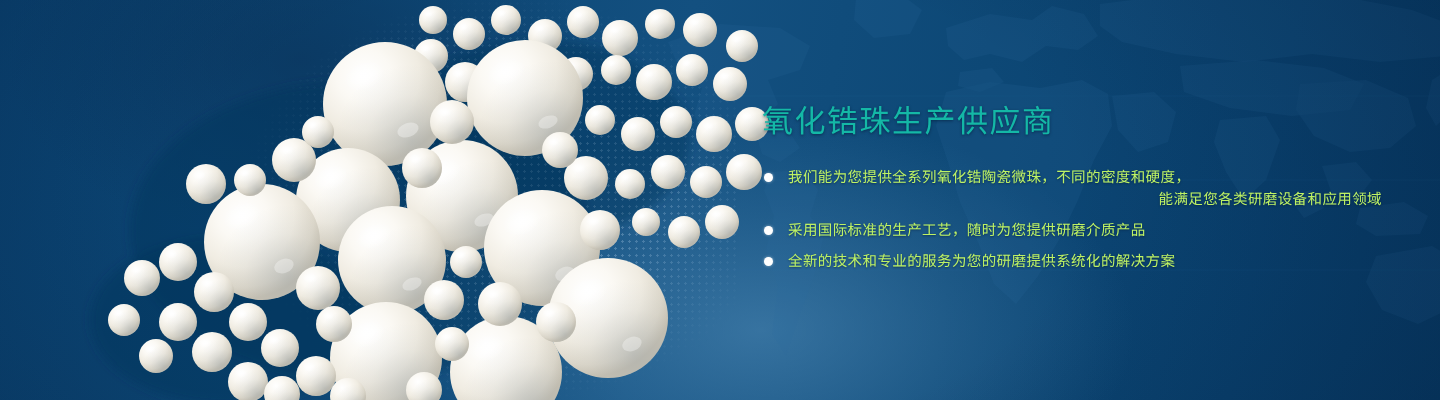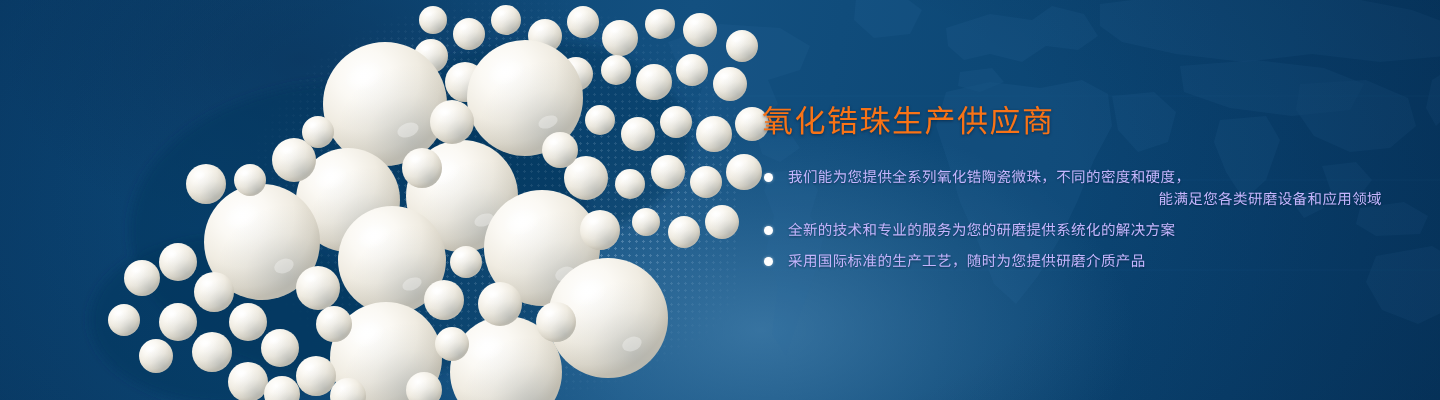--- a/index.html
+++ b/index.html
@@ -56,27 +56,27 @@
   }
   .beads svg{width:100%;height:100%;display:block;}
 
   
   .copy{
     position:absolute;left:762px;top:104px;width:620px;
   }
   .headline{
     margin:0 0 26px 0;
     font-size:31px;line-height:1.15;font-weight:400;
-    color:#f97316;letter-spacing:1.5px;
+    color:#14b8a6;letter-spacing:1.5px;
     text-shadow:0 1px 3px rgba(0,20,45,.55);
   }
   ul.points{list-style:none;margin:0;padding:0;}
   ul.points li{
     position:relative;padding-left:26px;margin-bottom:9px;
-    font-size:14.5px;line-height:22px;color:#c4b5fd;font-weight:400;
+    font-size:14.5px;line-height:22px;color:#bef264;font-weight:400;
     letter-spacing:.4px;
     text-shadow:0 1px 2px rgba(0,20,45,.5);
   }
   ul.points li .dot{
     position:absolute;left:2px;top:7px;width:9px;height:9px;
     border-radius:50%;background:#ffffff;
     box-shadow:0 0 3px rgba(255,255,255,.5);
   }
   ul.points li .l2{display:block;text-align:right;}
 </style>
@@ -547,22 +547,22 @@
   <div class="copy">
     <h1 class="headline">氧化锆珠生产供应商</h1>
     <ul class="points">
       <li>
         <span class="dot"></span>
         <span>我们能为您提供全系列氧化锆陶瓷微珠，不同的密度和硬度，</span>
         <span class="l2">能满足您各类研磨设备和应用领域</span>
       </li>
       <li>
         <span class="dot"></span>
-        <span>全新的技术和专业的服务为您的研磨提供系统化的解决方案</span>
+        <span>采用国际标准的生产工艺，随时为您提供研磨介质产品</span>
       </li>
       <li>
         <span class="dot"></span>
-        <span>采用国际标准的生产工艺，随时为您提供研磨介质产品</span>
+        <span>全新的技术和专业的服务为您的研磨提供系统化的解决方案</span>
       </li>
     </ul>
   </div>
 
 </div>
 
 </body></html>

